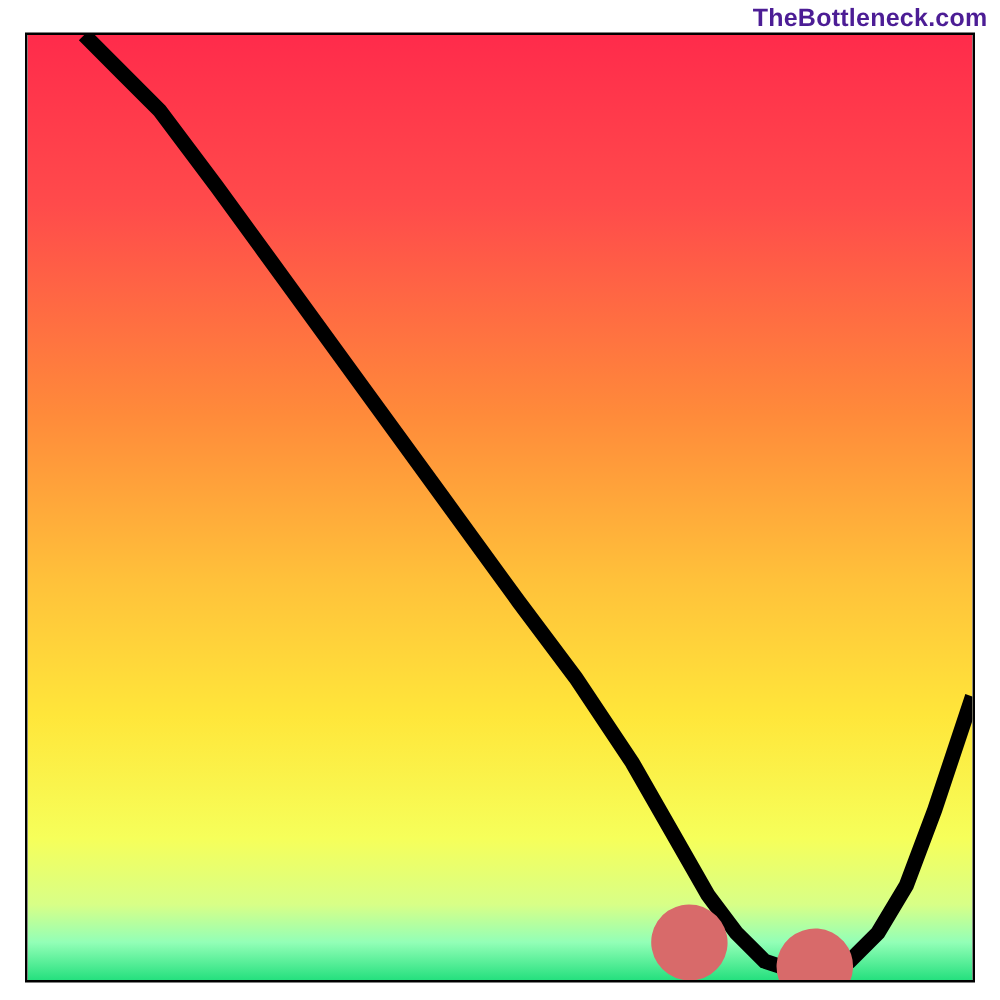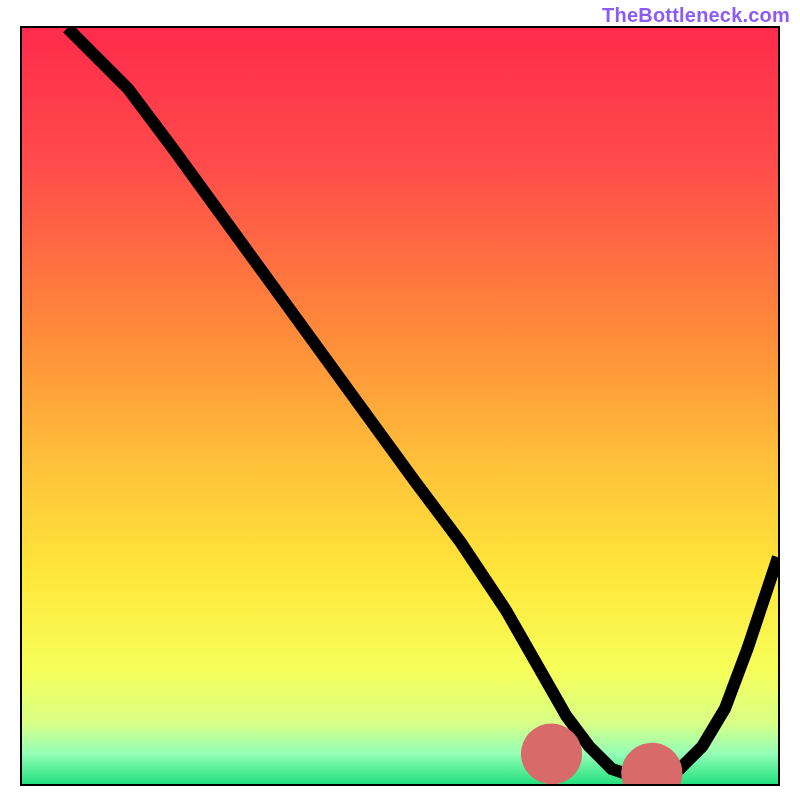--- a/index.html
+++ b/index.html
@@ -15,21 +15,21 @@
     position: relative;
     width: 800px;
     height: 800px;
   }
   .watermark {
     position: absolute;
     top: 4px;
     right: 10px;
     font-size: 20px;
     font-weight: 600;
-    color: #8b5cf6;
+    color: #4c1d95;
     letter-spacing: 0.2px;
     z-index: 5;
   }
   .plot-area {
     position: absolute;
     left: 20px;
     top: 26px;
     width: 760px;
     height: 760px;
     border: 2px solid #000;

